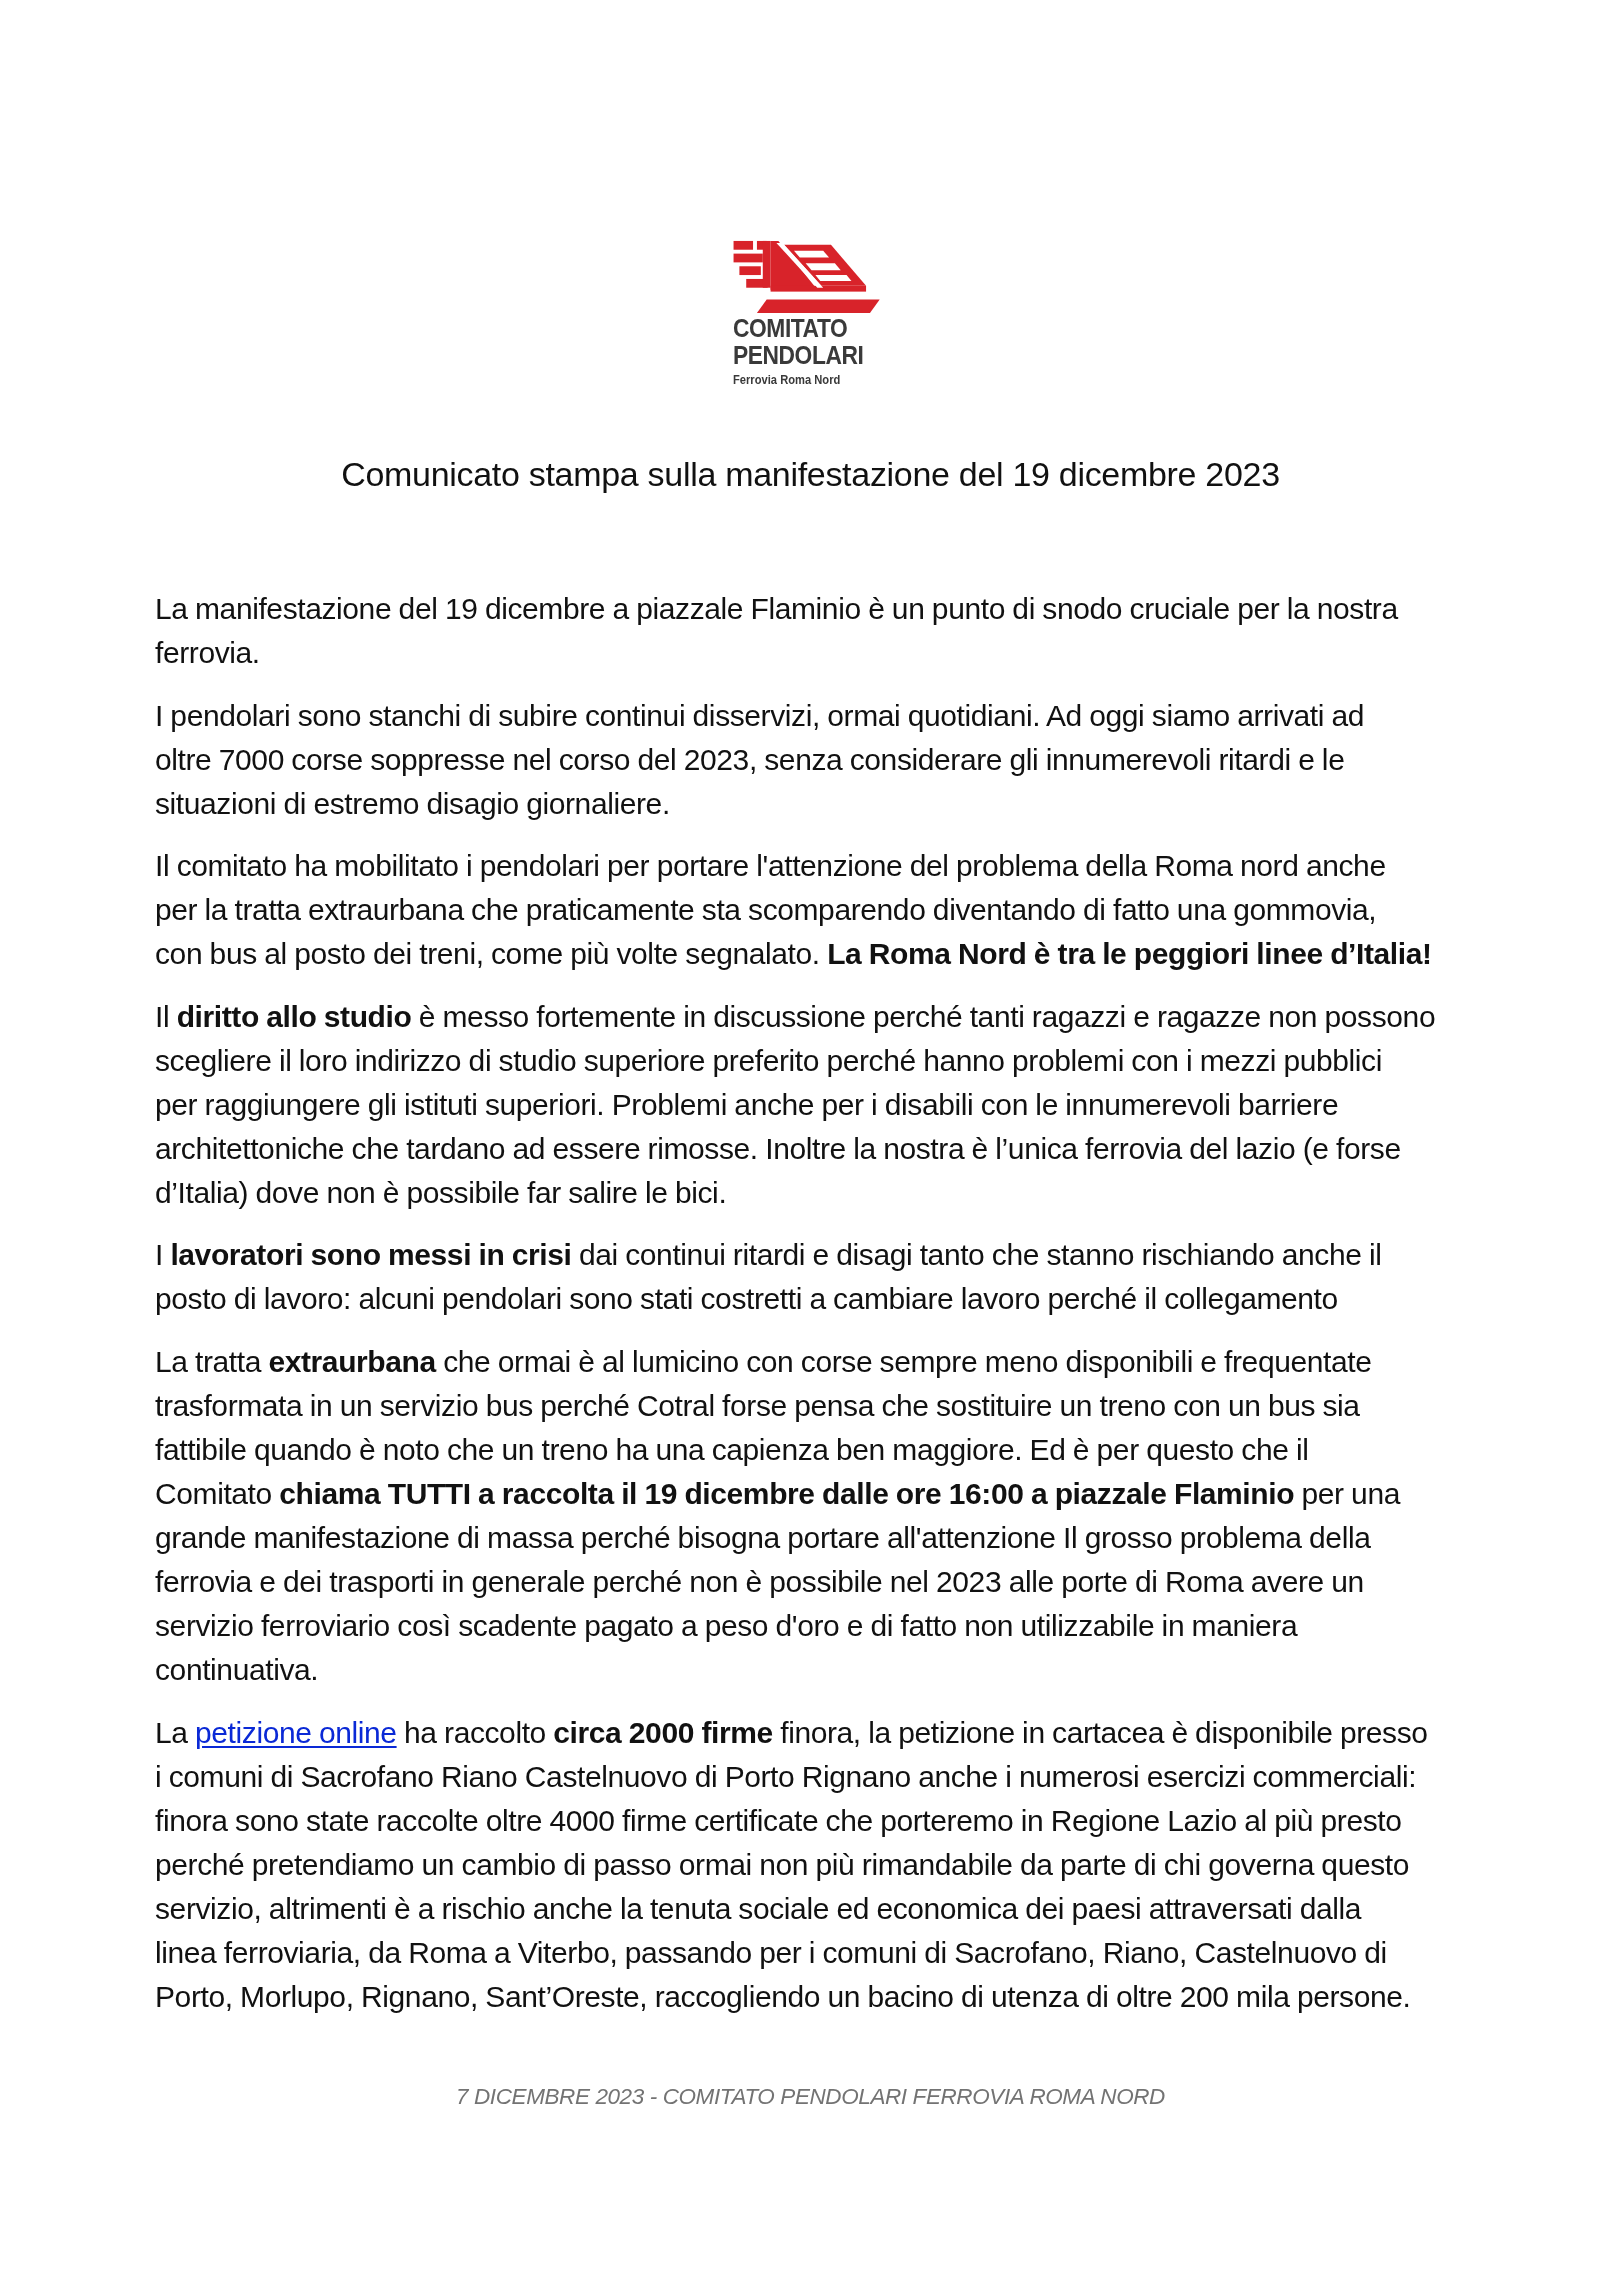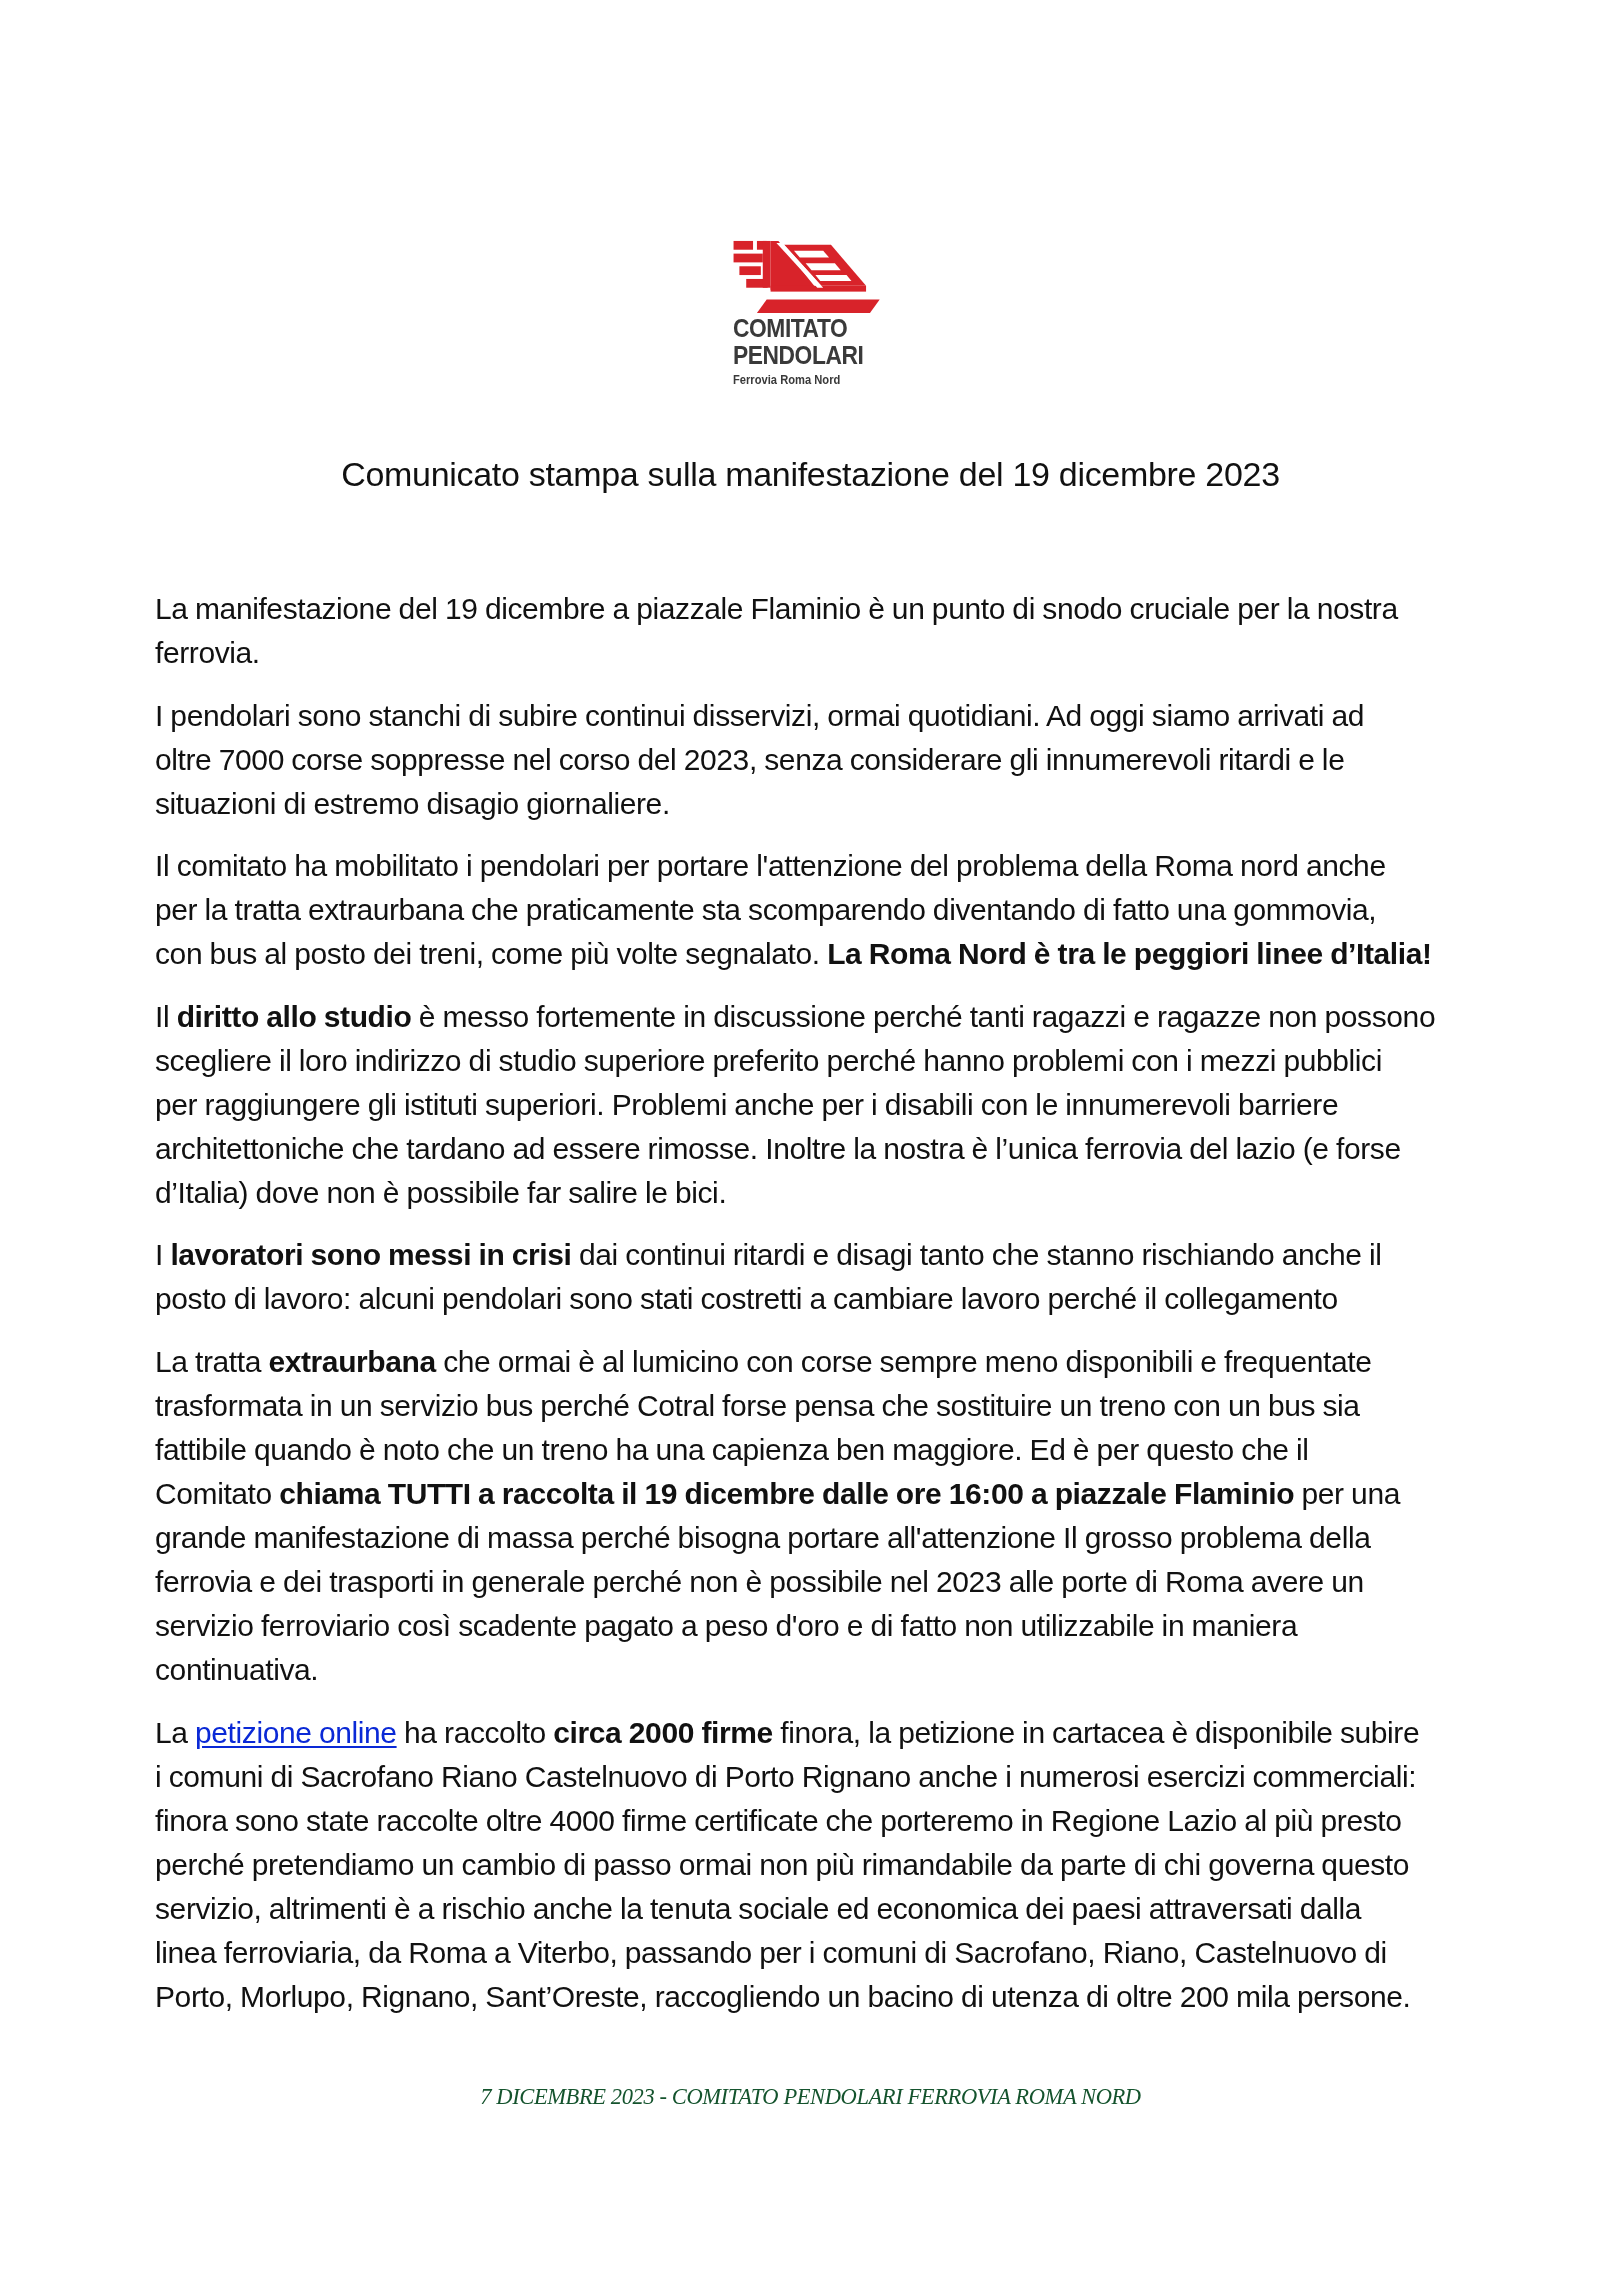--- a/index.html
+++ b/index.html
@@ -89,25 +89,25 @@
       text-decoration: underline;
       text-decoration-thickness: 2px;
       text-underline-offset: 2.9px;
     }
     .footer {
       position: absolute;
       left: 0;
       width: 1621px;
       top: 2082px;
       text-align: center;
-      font-family: Liberation Serif, serif;
+      font-family: Liberation Sans, sans-serif;
       font-style: italic;
       font-size: 22.5px;
       line-height: 29px;
-      color: #14532d;
+      color: #737373;
       letter-spacing: -0.4px;
     }
   </style>
 </head>
 <body>
 
 <div class="page">
 
   <div class="logo">
     <svg width="157" height="76" viewBox="0 0 160 78" xmlns="http://www.w3.org/2000/svg">
@@ -182,21 +182,21 @@
       <span class="ln">trasformata in un servizio bus perché Cotral forse pensa che sostituire un treno con un bus sia</span>
       <span class="ln">fattibile quando è noto che un treno ha una capienza ben maggiore. Ed è per questo che il</span>
       <span class="ln"><span>Comitato </span><b>chiama TUTTI a raccolta il 19 dicembre dalle ore 16:00 a piazzale Flaminio</b><span> per una</span></span>
       <span class="ln">grande manifestazione di massa perché bisogna portare all'attenzione Il grosso problema della</span>
       <span class="ln">ferrovia e dei trasporti in generale perché non è possibile nel 2023 alle porte di Roma avere un</span>
       <span class="ln">servizio ferroviario così scadente pagato a peso d'oro e di fatto non utilizzabile in maniera</span>
       <span class="ln">continuativa.</span>
     </p>
 
     <p>
-      <span class="ln"><span>La </span><a class="link" href="#">petizione online</a><span> ha raccolto </span><b>circa 2000 firme</b><span> finora, la petizione in cartacea è disponibile subire</span></span>
+      <span class="ln"><span>La </span><a class="link" href="#">petizione online</a><span> ha raccolto </span><b>circa 2000 firme</b><span> finora, la petizione in cartacea è disponibile presso</span></span>
       <span class="ln">i comuni di Sacrofano Riano Castelnuovo di Porto Rignano anche i numerosi esercizi commerciali:</span>
       <span class="ln">finora sono state  raccolte oltre 4000 firme certificate che porteremo in Regione Lazio al più presto</span>
       <span class="ln">perché pretendiamo un cambio di passo ormai non più rimandabile da parte di chi governa questo</span>
       <span class="ln">servizio, altrimenti è a rischio anche la tenuta sociale ed economica dei paesi attraversati dalla</span>
       <span class="ln">linea ferroviaria, da Roma a Viterbo, passando per i comuni di Sacrofano, Riano, Castelnuovo di</span>
       <span class="ln">Porto, Morlupo, Rignano, Sant’Oreste, raccogliendo un bacino di utenza di oltre 200 mila persone.</span>
     </p>
 
   </div>
 

